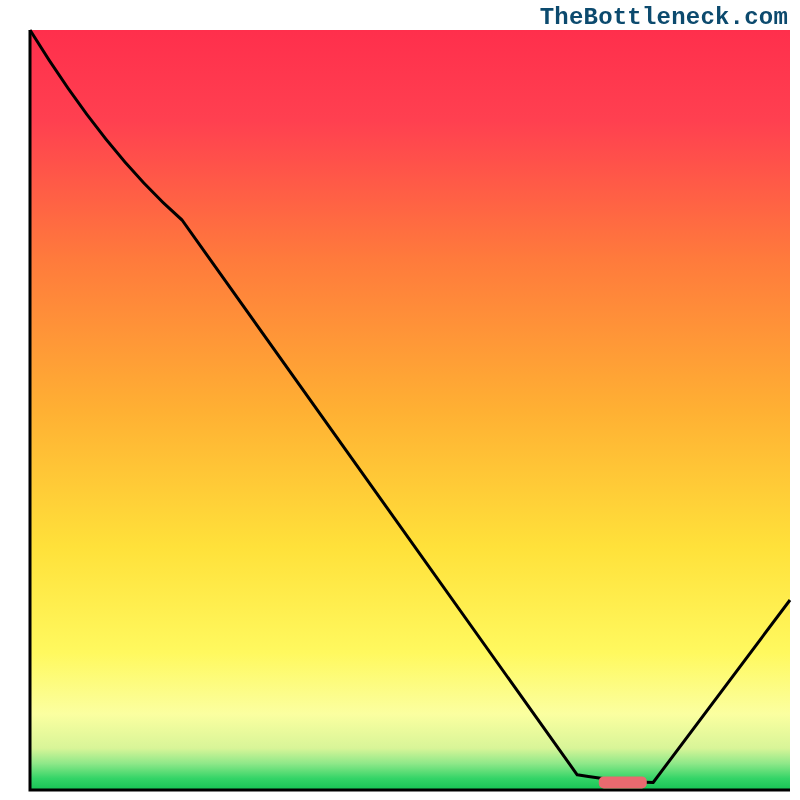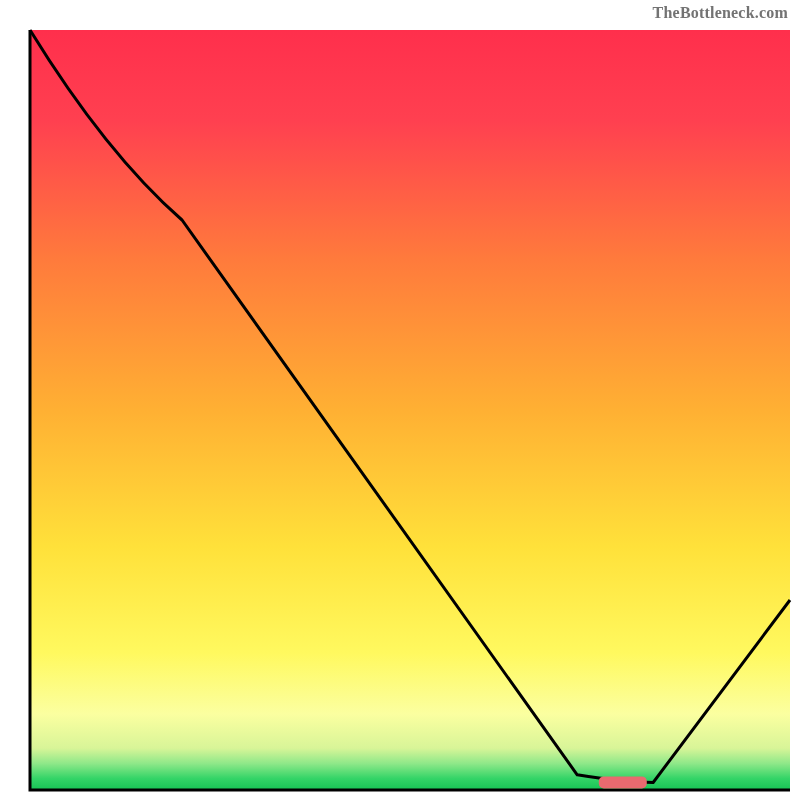--- a/index.html
+++ b/index.html
@@ -12,24 +12,24 @@
   }
   .container {
     position: relative;
     width: 800px;
     height: 800px;
   }
   .watermark {
     position: absolute;
     top: 4px;
     right: 12px;
-    font-family: Liberation Serif, serif;
-    font-size: 16px;
+    font-family: Liberation Mono, monospace;
+    font-size: 24px;
     font-weight: bold;
-    color: #737373;
+    color: #0c4a6e;
     letter-spacing: 0.2px;
   }
   svg {
     position: absolute;
     top: 0;
     left: 0;
   }
 </style>
 </head>
 <body>

